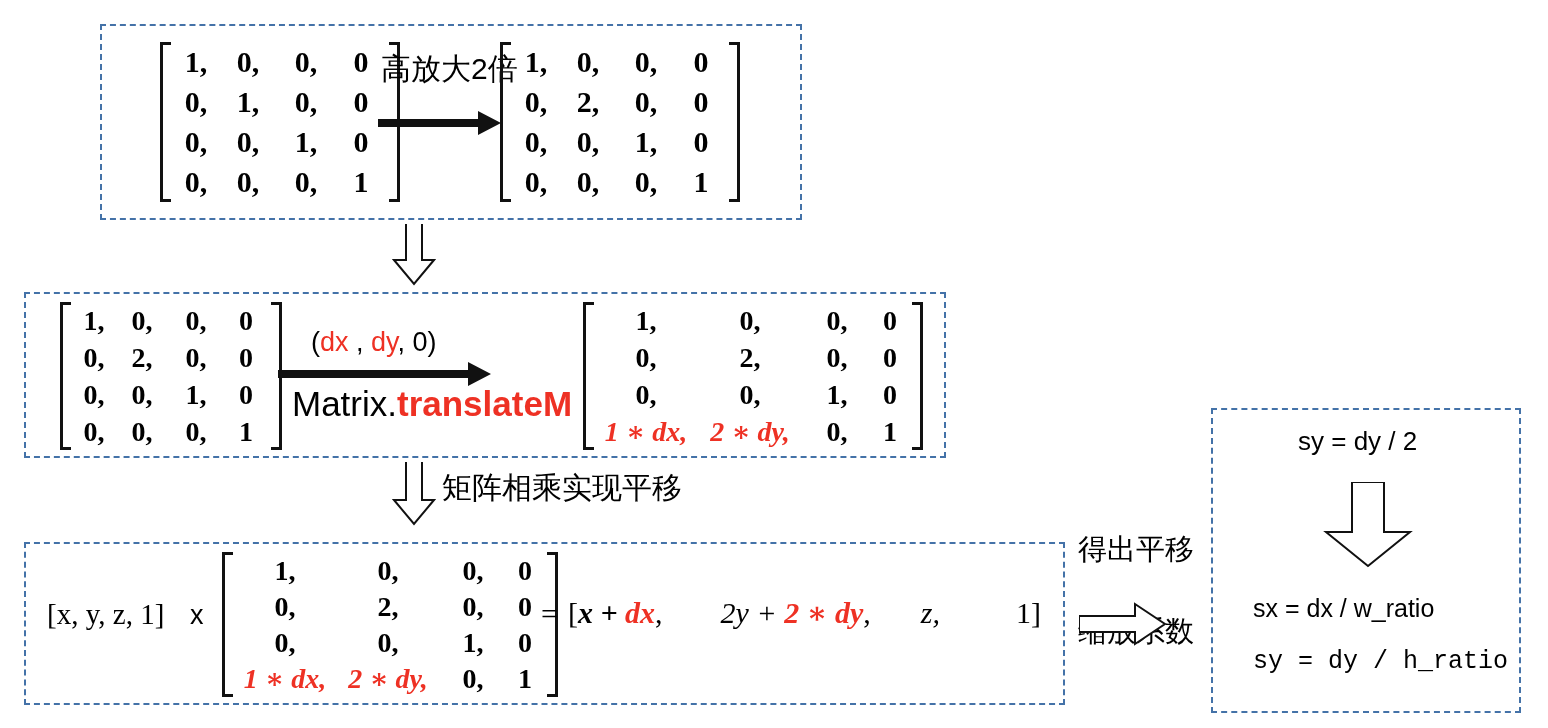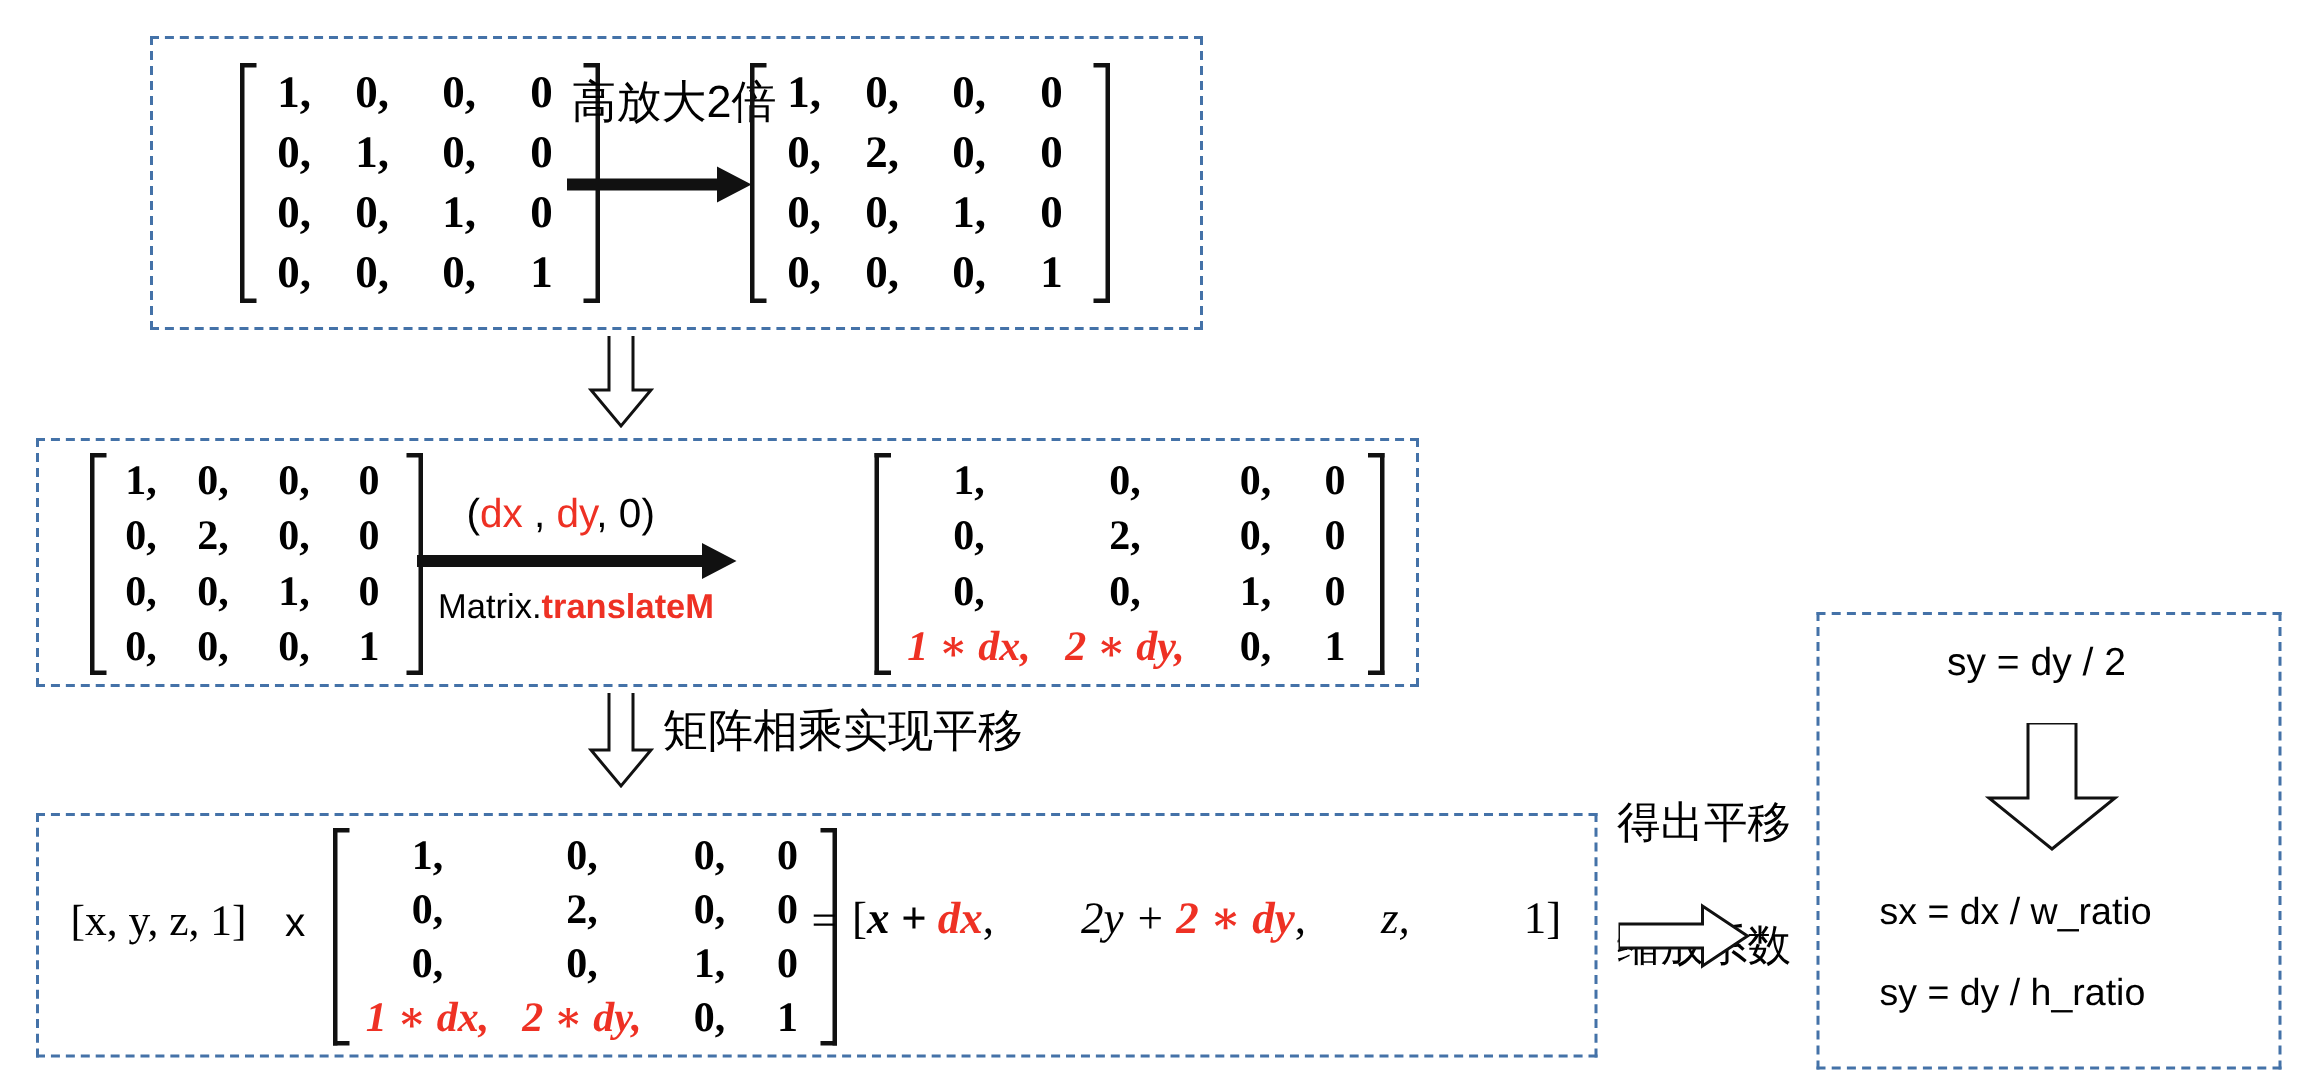--- a/index.html
+++ b/index.html
@@ -185,21 +185,21 @@
   <div class="txt" style="left:311px;top:325px;font-size:27px;line-height:34px;">
     <span>(</span><span class="red">dx</span><span> ,  </span><span class="red">dy</span><span>,  </span><span>0</span><span>)</span>
   </div>
 
   <div class="solidarrow" style="left:278px;top:362px;">
     <svg width="214" height="24" viewBox="0 0 214 24">
       <path d="M0 8 L190 8 L190 0 L213 12 L190 24 L190 16 L0 16 Z" fill="#111"></path>
     </svg>
   </div>
 
-  <div class="txt" style="left:292px;top:387px;font-size:23px;line-height:34px;">
+  <div class="txt" style="left:292px;top:387px;font-size:35px;line-height:34px;">
     <span>Matrix.</span><span class="red bold">translateM</span>
   </div>
 
   <div class="matrix" style="position:absolute;left:583px;top:302px;height:148px;">
     <div class="bracket left"></div>
     <div class="mrows">
       <div class="mrow">
         <span class="mcell" style="width:100px;font-size:28px;line-height:37px;">1,</span>
         <span class="mcell" style="width:108px;font-size:28px;line-height:37px;">0,</span>
         <span class="mcell" style="width:66px;font-size:28px;line-height:37px;">0,</span>
@@ -288,15 +288,15 @@
 
   <div class="txt" style="left:1298px;top:425px;font-size:26px;line-height:32px;">sy = dy / 2</div>
 
   <div class="blockarrow" style="left:1322px;top:482px;">
     <svg width="92" height="86" viewBox="0 0 92 86">
       <path d="M30 0 L30 50 L4 50 L46 84 L88 50 L62 50 L62 0 Z" fill="#ffffff" stroke="#111" stroke-width="2" stroke-linejoin="miter"></path>
     </svg>
   </div>
 
   <div class="txt" style="left:1253px;top:592px;font-size:25px;line-height:32px;">sx = dx / w_ratio</div>
-  <div class="txt" style="left:1253px;top:646px;font-size:25px;line-height:32px;">sy = dy / h_ratio</div>
+  <div class="txt" style="left:1253px;top:646px;font-size:25px;line-height:32px;font-family:Liberation Mono, monospace;">sy = dy / h_ratio</div>
 
 </div>
 
 </body></html>

